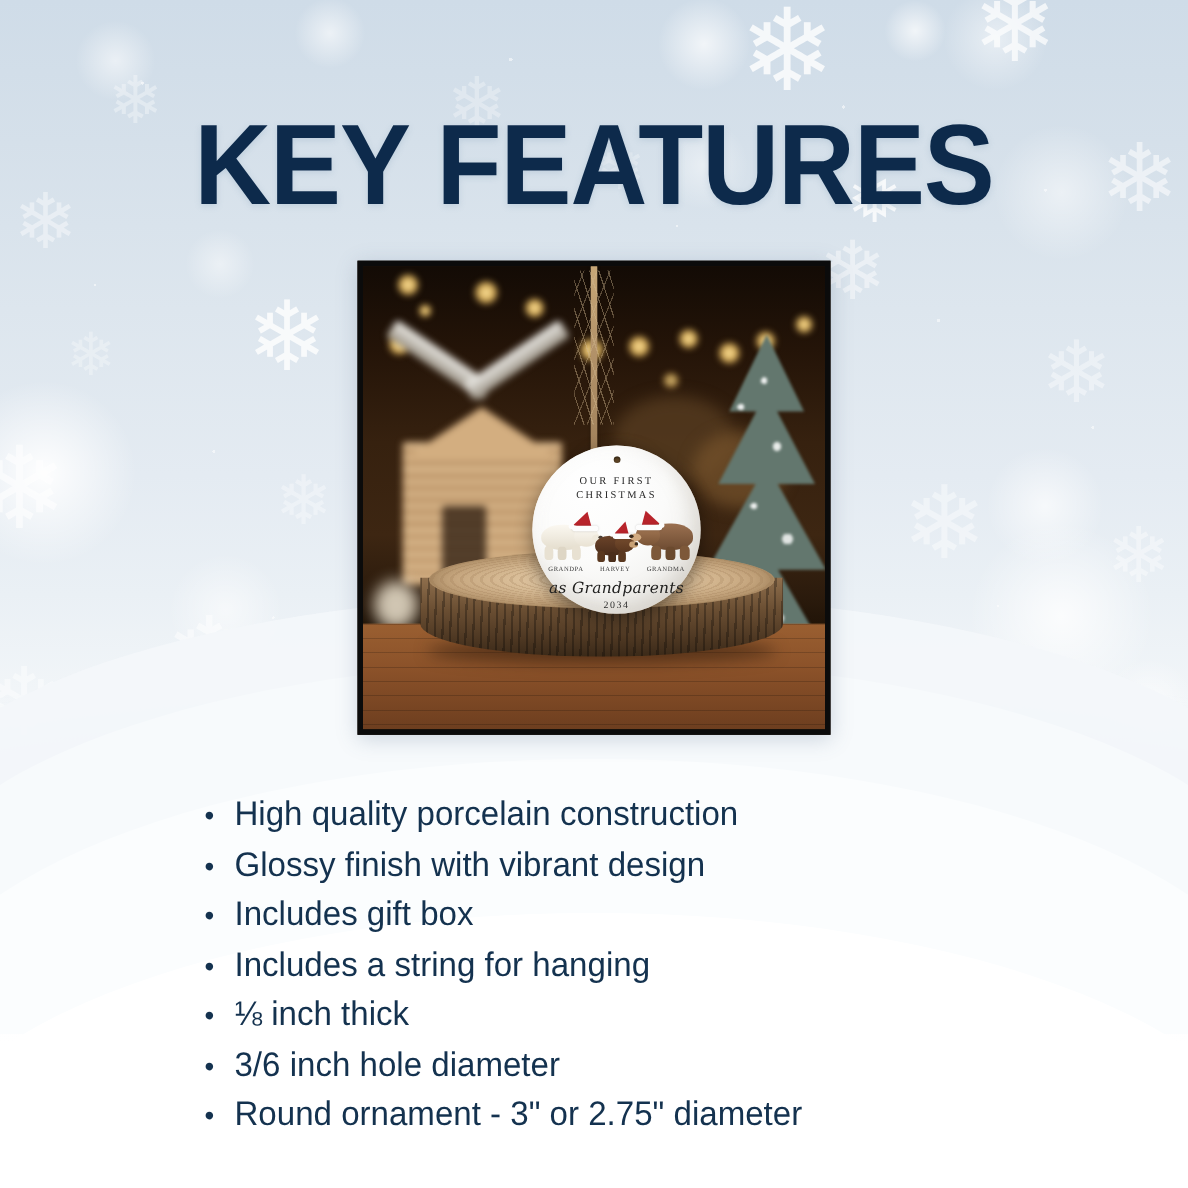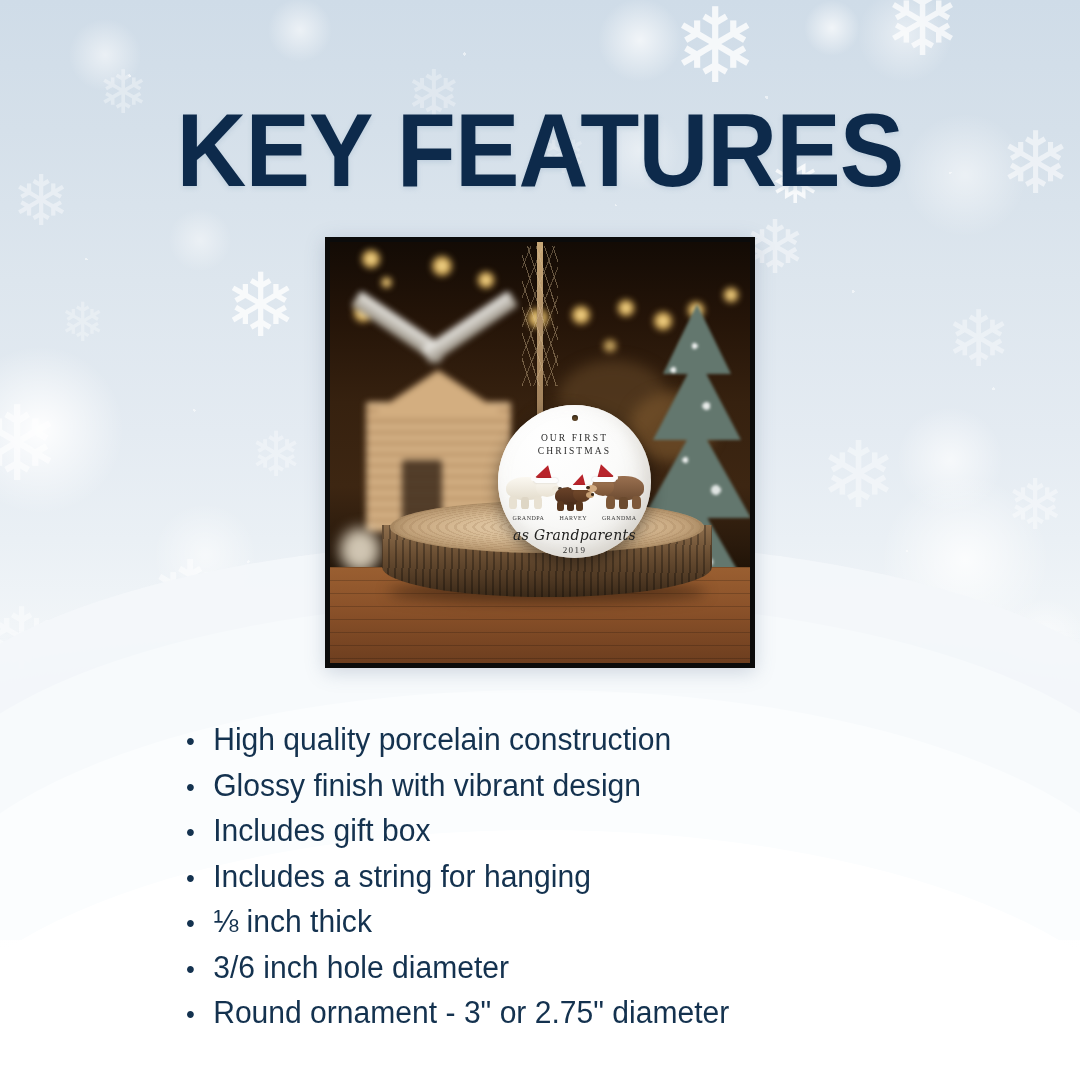--- a/index.html
+++ b/index.html
@@ -256,21 +256,21 @@
     width:36px; height:140px; opacity:.5;
     background:
       repeating-linear-gradient(72deg, rgba(210,185,145,.85) 0 1px, rgba(0,0,0,0) 1px 8px),
       repeating-linear-gradient(-68deg, rgba(210,185,145,.7) 0 1px, rgba(0,0,0,0) 1px 11px);
     filter:blur(.4px);
   }
 
   
   .ornament {
     position:absolute;
-    left:168px; top:163px;
+    left:154px; top:163px;
     width:153px; height:153px;
     border-radius:50%;
     background:
       radial-gradient(circle at 34% 24%, #ffffff 0%, #fbfbfa 45%, #f0efec 78%, #dedbd4 100%);
     box-shadow:
       0 6px 16px rgba(0,0,0,.45),
       inset -6px -8px 18px rgba(170,160,145,.35),
       inset 4px 4px 10px rgba(255,255,255,.9);
   }
   .orn-hole {
@@ -523,21 +523,21 @@
           </div>
 
           <div class="orn-names">
             <span>GRANDPA</span>
             <span>HARVEY</span>
             <span>GRANDMA</span>
           </div>
 
           <div class="orn-script">as Grandparents</div>
 
-          <div class="orn-year">2019</div>
+          <div class="orn-year">2034</div>
 
         </div>
       </div>
 
     </div>
   </div>
 
   <div class="features">
 
     <div class="feature-row">

